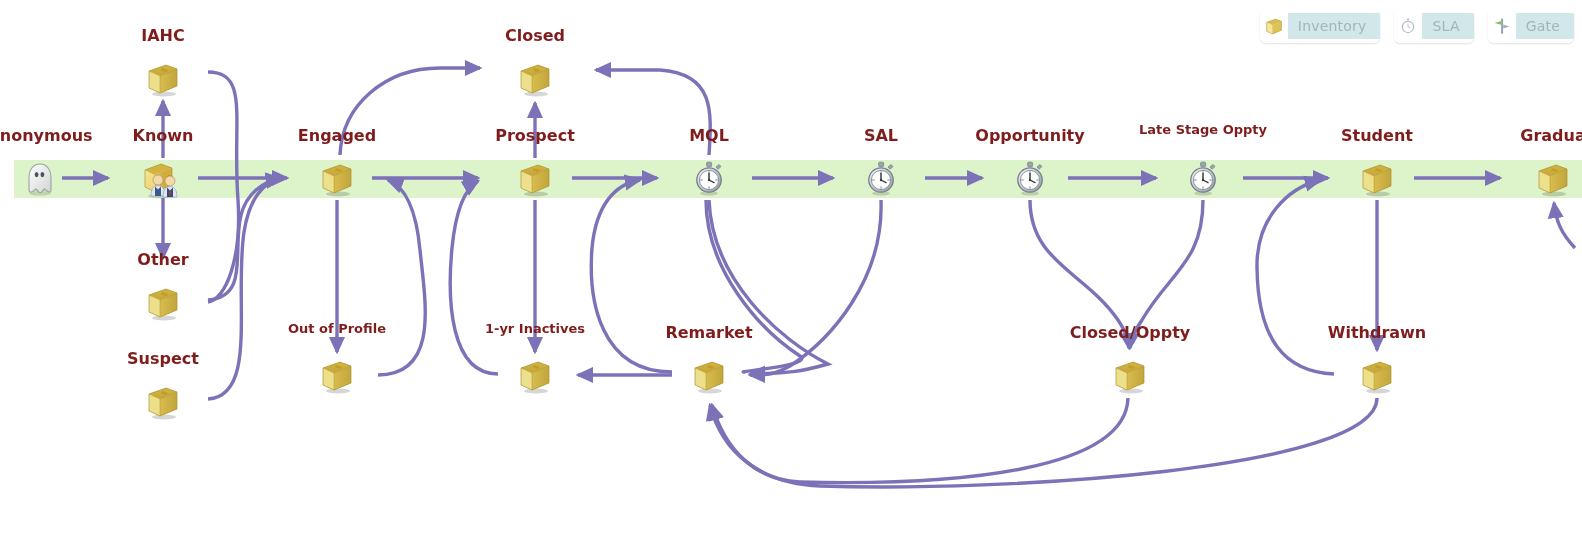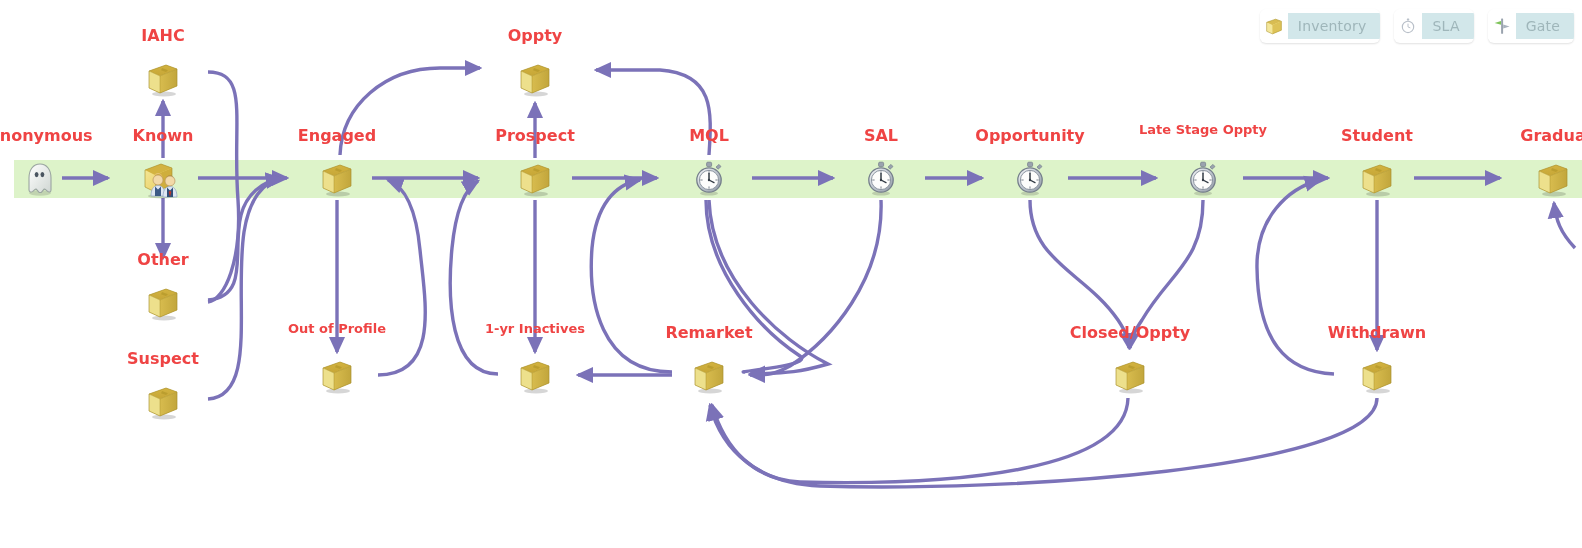--- a/index.html
+++ b/index.html
@@ -17,21 +17,21 @@
 
   
   #band{position:absolute;left:14px;top:160px;width:1568px;height:38px;
         background:#ddf3c9;z-index:1;}
 
   
   #edges{position:absolute;left:0;top:0;width:1582px;height:548px;z-index:5;}
 
   
   .node{position:absolute;z-index:12;text-align:center;transform:translateX(-50%);}
-  .node .lbl{color:#ef4444;font-weight:bold;white-space:nowrap;line-height:1;}
+  .node .lbl{color:#7f1d1d;font-weight:bold;white-space:nowrap;line-height:1;}
   .node.big .lbl{font-size:16px;}
   .node.small .lbl{font-size:13px;text-align:right;}
   .node .ico{margin:0 auto;}
   .ico svg{display:block;}
 </style>
 </head>
 <body>
 
 <div id="stage">
 
@@ -287,21 +287,21 @@
       <path d="M3,12 L20,6 L31,10 L14,17 Z" fill="url(#bxt)"></path>
       <path d="M14,17 L31,10 L31,27 L14,34 Z" fill="url(#bxs)"></path>
       <path d="M3,12 L14,17 L14,34 L3,29 Z" fill="#ede08c"></path>
       <path d="M3,12 L20,6 L31,10 L31,27 L14,34 L3,29 Z" fill="none" stroke="#a88f2c" stroke-width=".9" opacity=".75"></path>
       <path d="M14,17 L14,34 M3,12 L14,17 L31,10" fill="none" stroke="#a88f2c" stroke-width=".8" opacity=".6"></path>
       <path d="M16,9 L22,11.2 L20,13 L15,11.2 Z" fill="#b79a2c" opacity=".8"></path>
     </svg>
         </div>
       </div>
       <div class="node big" style="left: 535px; top: 59px;">
-        <div class="lbl" style="position:absolute;left:50%;transform:translateX(-50%);top:-31px;">Oppty</div>
+        <div class="lbl" style="position:absolute;left:50%;transform:translateX(-50%);top:-31px;">Closed</div>
      <div class="ico">
           <svg width="34" height="38" viewBox="0 0 34 38">
       <defs>
         <linearGradient id="bxf" x1="0" y1="0" x2="1" y2="1">
           <stop offset="0" stop-color="#f6e99a"></stop>
                 <stop offset="1" stop-color="#e9d064"></stop>
               </linearGradient>
         <linearGradient id="bxs" x1="0" y1="0" x2="1" y2="0">
           <stop offset="0" stop-color="#d8bc4e"></stop>
                 <stop offset="1" stop-color="#c2a63c"></stop>

